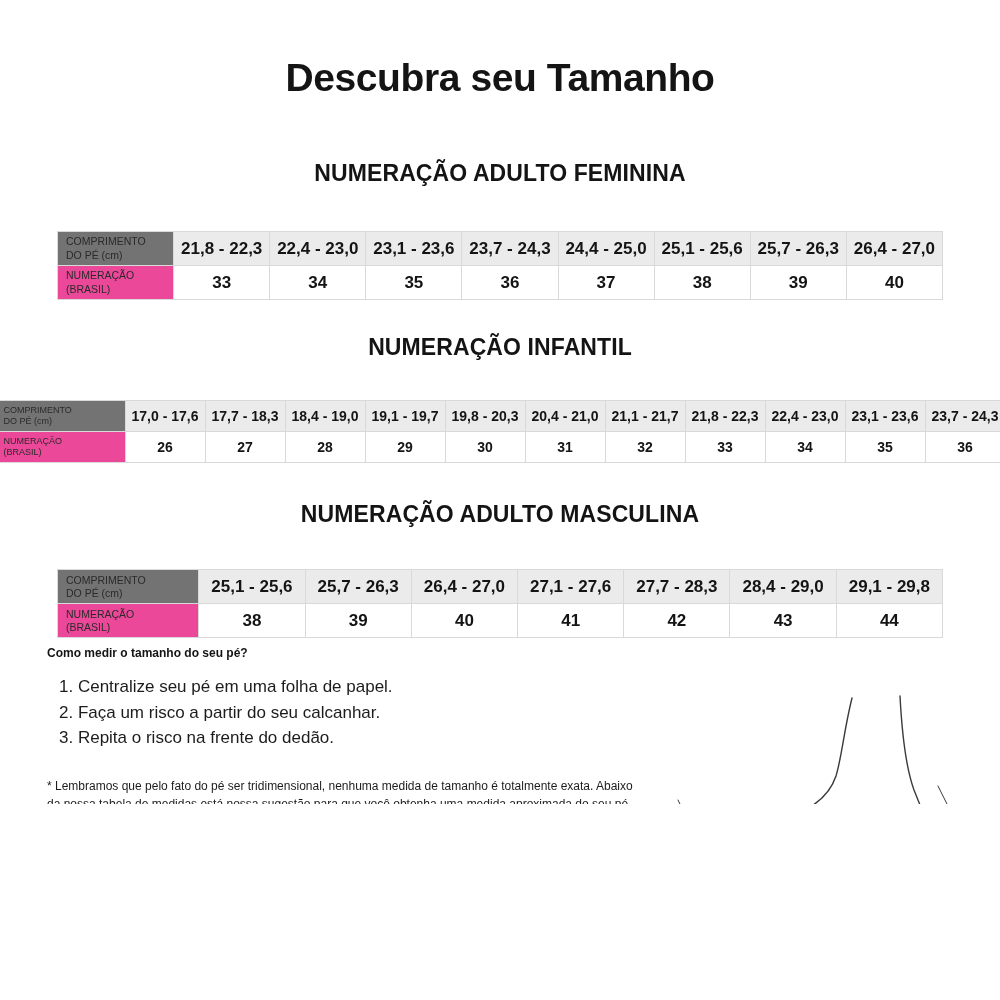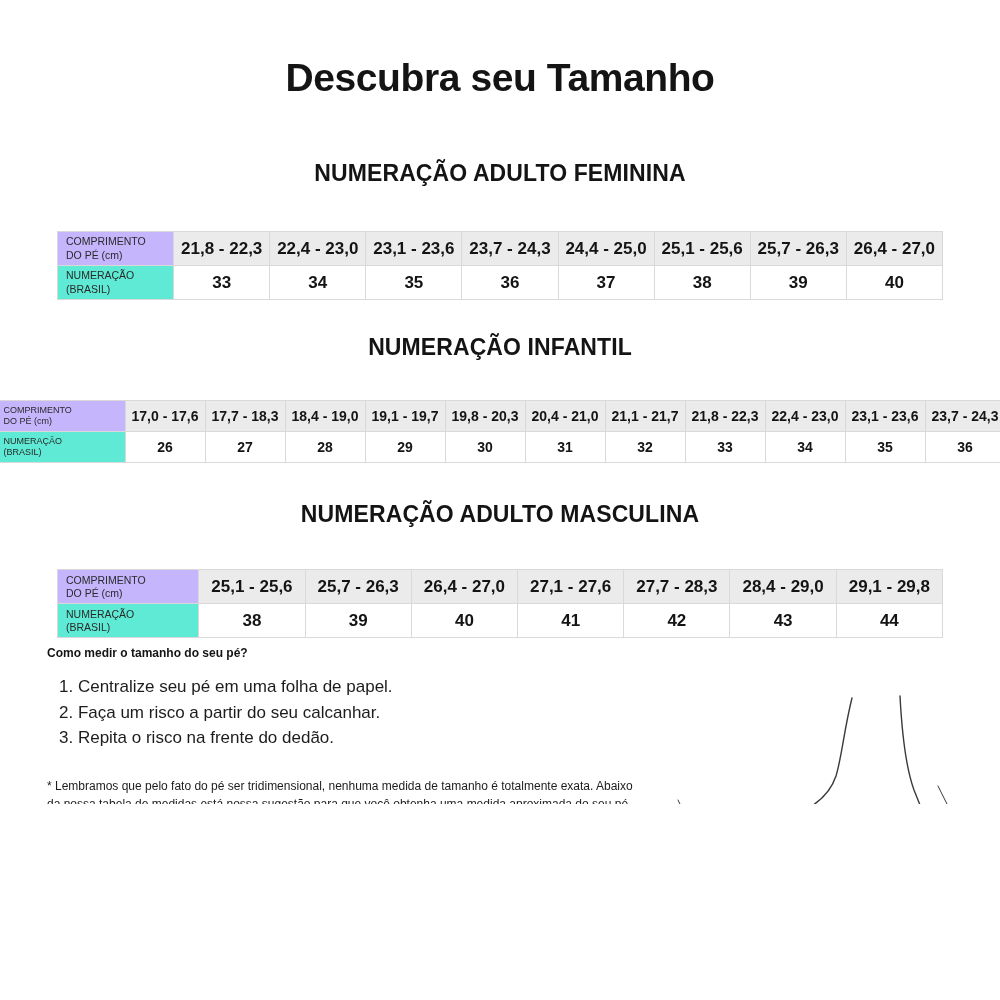--- a/index.html
+++ b/index.html
@@ -49,28 +49,28 @@
     border: 1px solid #d9d9d9;
     text-align: center;
     vertical-align: middle;
     font-weight: bold;
     color: #141414;
   }
   table.size-table tr.head td {
     background: #ebebeb;
   }
   table.size-table td.rowlabel {
-    background: #5eead4;
+    background: #ec4899;
     text-align: left;
     font-weight: normal;
     line-height: 1.25;
     padding-left: 8px;
     color: #2a2a2a;
   }
-  table.size-table tr.head td.rowlabel { background: #c4b5fd; }
+  table.size-table tr.head td.rowlabel { background: #737373; }
   .rowlabel .l1, .rowlabel .l2 { display: block; }
 
   
   .tbl-fem, .tbl-masc {
     width: 886px;
   }
   .tbl-fem td, .tbl-masc td { height: 34px; font-size: 17px; }
   .tbl-fem td.rowlabel, .tbl-masc td.rowlabel { font-size: 10.5px; }
   .tbl-fem { margin-top: 25px; }
   .tbl-masc { margin-top: 22px; }

